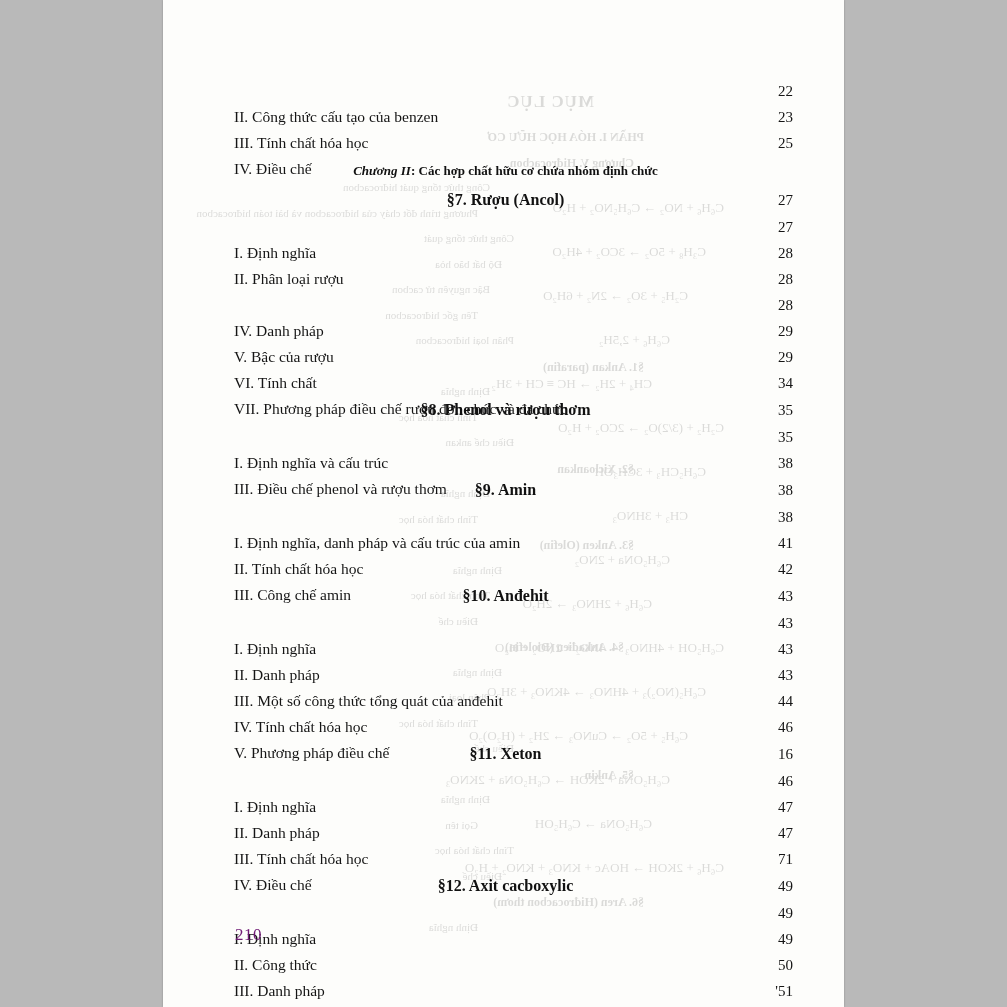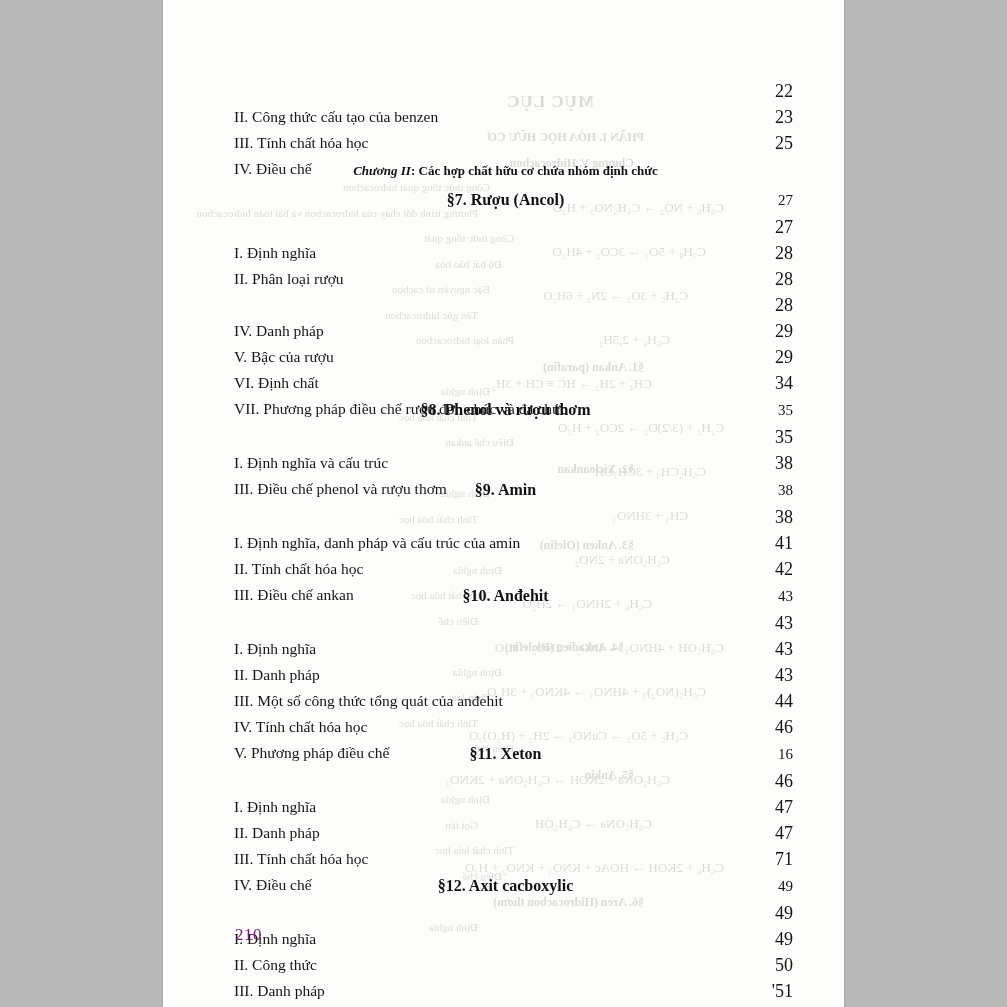--- a/index.html
+++ b/index.html
@@ -69,21 +69,21 @@
     top: 0;
     font-size: 15.5px;
     color: #151515;
     white-space: nowrap;
   }
   .label.indent { left: 16px; margin-top: 26px; }
   .pg {
     position: absolute;
     right: 0;
     top: 0;
-    font-size: 18px;
+    font-size: 15px;
     color: #151515;
     text-align: right;
     width: 40px;
   }
   .chapter {
     position: relative;
     height: 30px;
     line-height: 30px;
     text-align: center;
     font-size: 13px;
@@ -199,21 +199,21 @@
         </div>
         <div class="row">
           <span class="label indent">IV. Danh pháp</span>
           <span class="pg">28</span>
         </div>
         <div class="row">
           <span class="label indent">V. Bậc của rượu</span>
           <span class="pg">29</span>
         </div>
         <div class="row">
-          <span class="label indent">VI. Định chất</span>
+          <span class="label indent">VI. Tính chất</span>
           <span class="pg">29</span>
         </div>
         <div class="row">
           <span class="label indent">VII. Phương pháp điều chế rượu đơn chức và đa chức</span>
           <span class="pg">34</span>
         </div>
         <div class="section"><span>§8. Phenol và rượu thơm</span><span class="pg">35</span></div>
         <div class="row">
           <span class="label indent">I. Định nghĩa và cấu trúc</span>
           <span class="pg">35</span>
@@ -225,21 +225,21 @@
         <div class="section"><span>§9. Amin</span><span class="pg">38</span></div>
         <div class="row">
           <span class="label indent">I. Định nghĩa, danh pháp và cấu trúc của amin</span>
           <span class="pg">38</span>
         </div>
         <div class="row">
           <span class="label indent">II. Tính chất hóa học</span>
           <span class="pg">41</span>
         </div>
         <div class="row">
-          <span class="label indent">III. Điều chế ankan</span>
+          <span class="label indent">III. Công chế amin</span>
           <span class="pg">42</span>
         </div>
         <div class="section"><span>§10. Anđehit</span><span class="pg">43</span></div>
         <div class="row">
           <span class="label indent">I. Định nghĩa</span>
           <span class="pg">43</span>
         </div>
         <div class="row">
           <span class="label indent">II. Danh pháp</span>
           <span class="pg">43</span>

